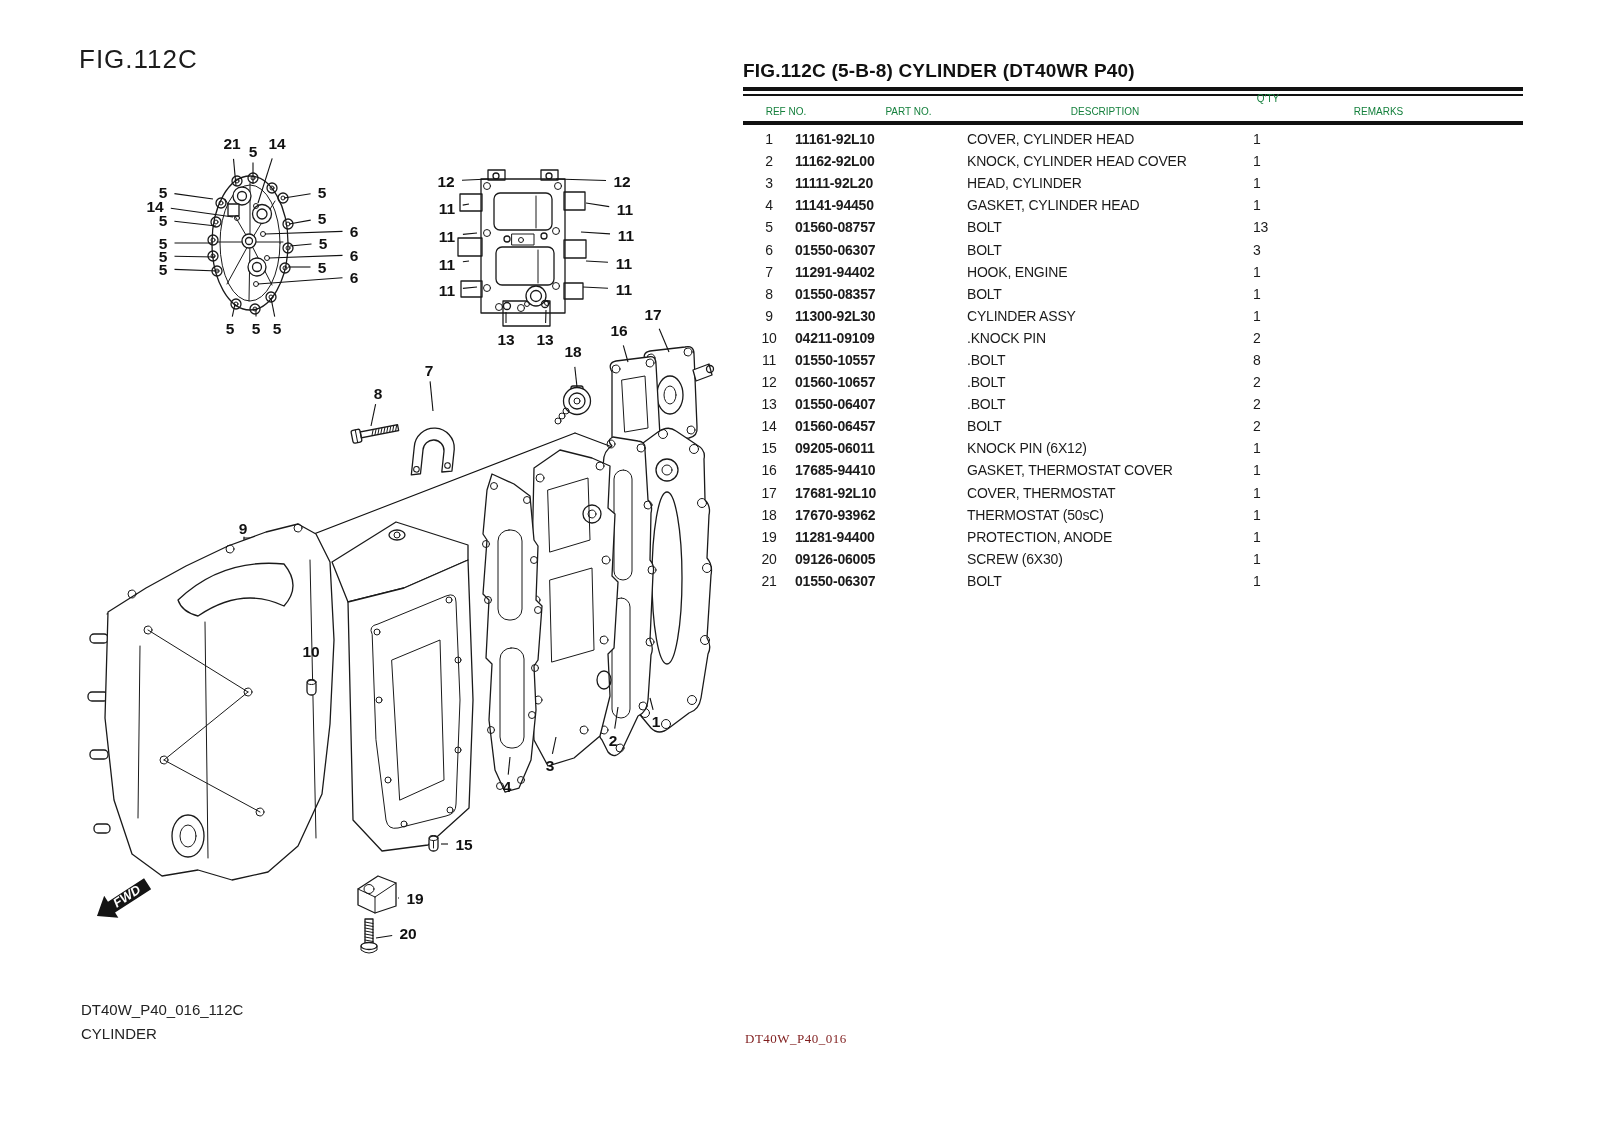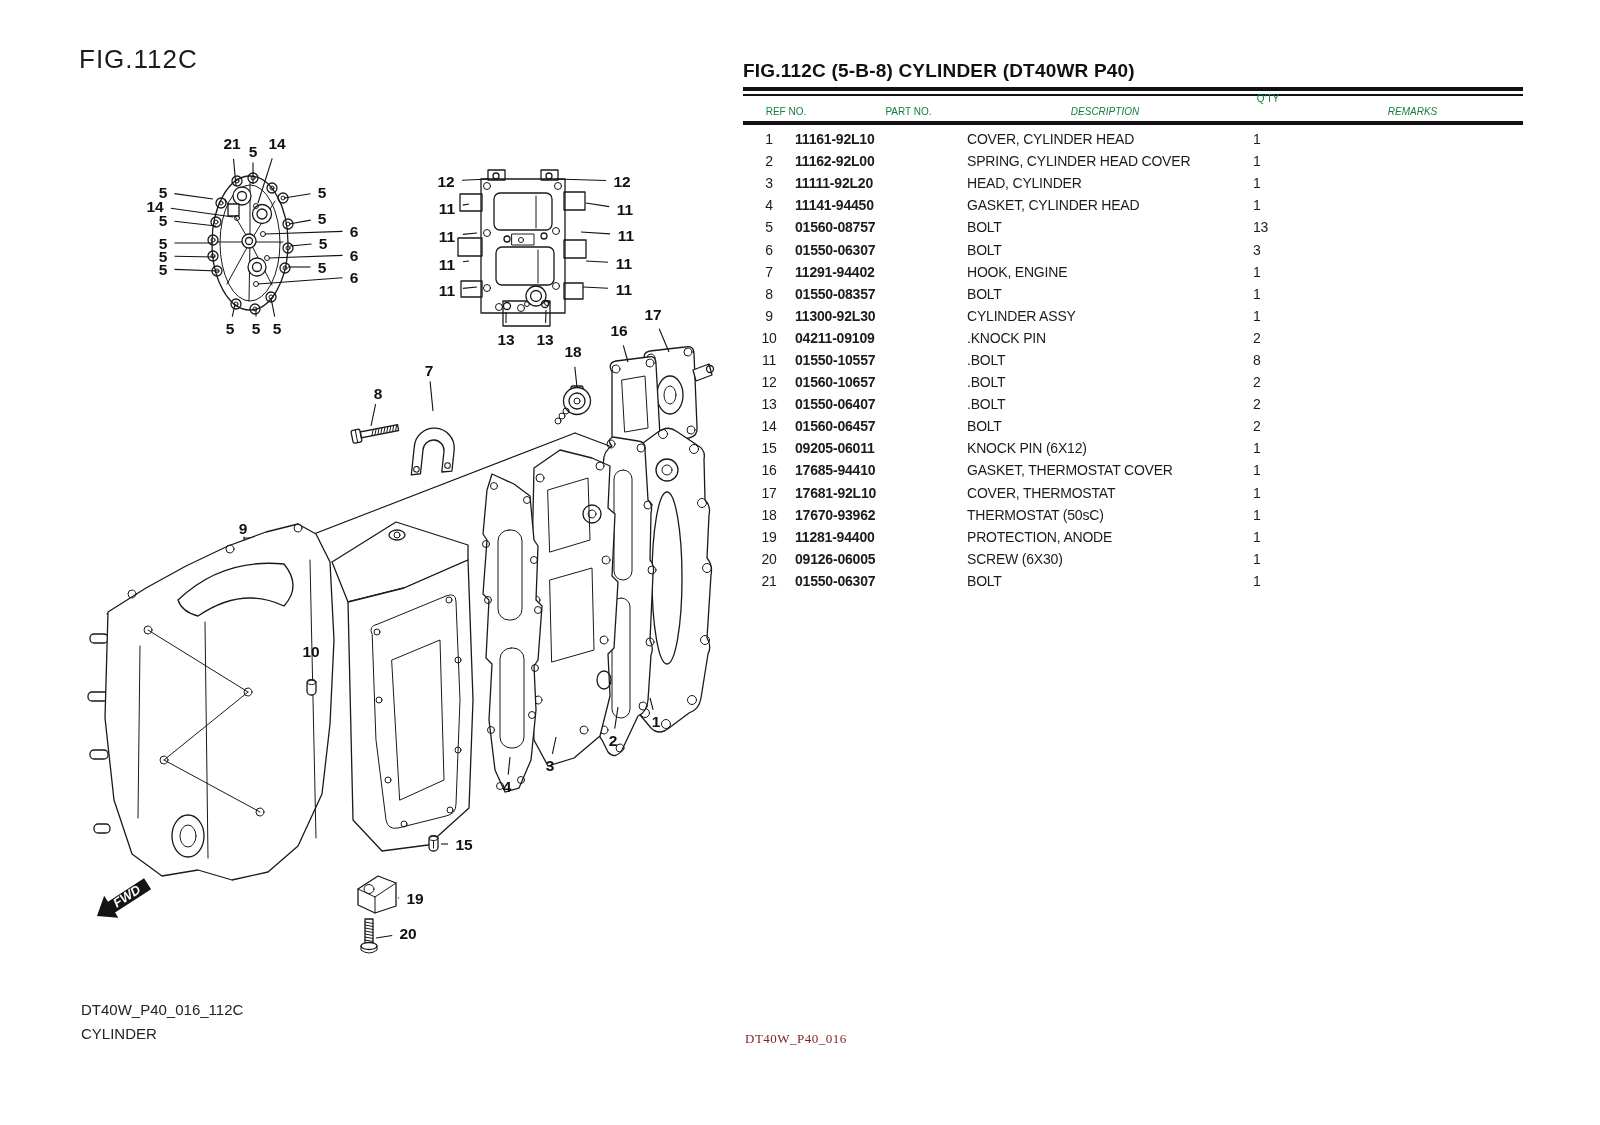--- a/index.html
+++ b/index.html
@@ -11,23 +11,23 @@
   
   #parts-panel{position:absolute;left:743px;top:60px;width:780px;}
   .tbl-title{position:absolute;left:0;top:0;font-size:19px;font-weight:bold;letter-spacing:0.2px;white-space:nowrap;color:#111;}
   .rule{position:absolute;left:0;width:780px;background:#111;}
   .rule-a{top:27px;height:3.5px;}
   .rule-b{top:33.5px;height:2px;}
   .rule-c{top:61px;height:3.5px;}
   .hdr span{position:absolute;font-size:10px;color:#15803d;text-align:center;white-space:nowrap;}
   .h-ref{left:8px;width:70px;top:46px;}
   .h-part{left:118px;width:95px;top:46px;}
-  .h-desc{left:297px;width:130px;top:46px;font-style:italic;}
+  .h-desc{left:297px;width:130px;top:46px;}
   .h-qty{left:493px;width:64px;top:33px;}
-  .h-rem{left:612px;width:115px;top:46px;font-style:italic;}
+  .h-rem{left:578px;width:115px;top:46px;}
   table.rows{position:absolute;left:0;top:68px;width:780px;border-collapse:collapse;table-layout:fixed;}
   table.rows td{height:22.1px;padding:0;font-size:14px;color:#1b1b1b;vertical-align:middle;
                 white-space:nowrap;overflow:visible;letter-spacing:-0.2px;}
   td.c-ref{width:52px;text-align:center;}
   td.c-part{width:172px;padding-left:31px;font-weight:bold;letter-spacing:0.2px;}
   td.c-desc{width:286px;}
   td.c-qty{width:80px;}
   td.c-remarks{width:190px;}
 
   
@@ -496,21 +496,21 @@
           <tr>
             <td class="c-ref">1</td>
             <td class="c-part">11161-92L10</td>
             <td class="c-desc">COVER, CYLINDER HEAD</td>
             <td class="c-qty">1</td>
             <td class="c-remarks"></td>
           </tr>
           <tr>
             <td class="c-ref">2</td>
             <td class="c-part">11162-92L00</td>
-            <td class="c-desc">SPRING, CYLINDER HEAD COVER</td>
+            <td class="c-desc">KNOCK, CYLINDER HEAD COVER</td>
             <td class="c-qty">1</td>
             <td class="c-remarks"></td>
           </tr>
           <tr>
             <td class="c-ref">3</td>
             <td class="c-part">11111-92L20</td>
             <td class="c-desc">HEAD, CYLINDER</td>
             <td class="c-qty">1</td>
             <td class="c-remarks"></td>
           </tr>

